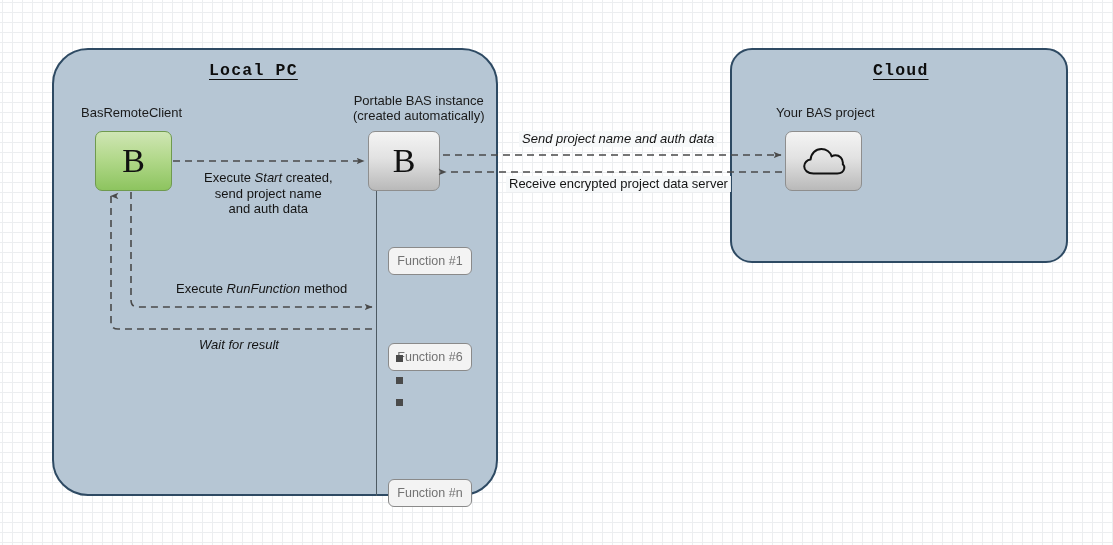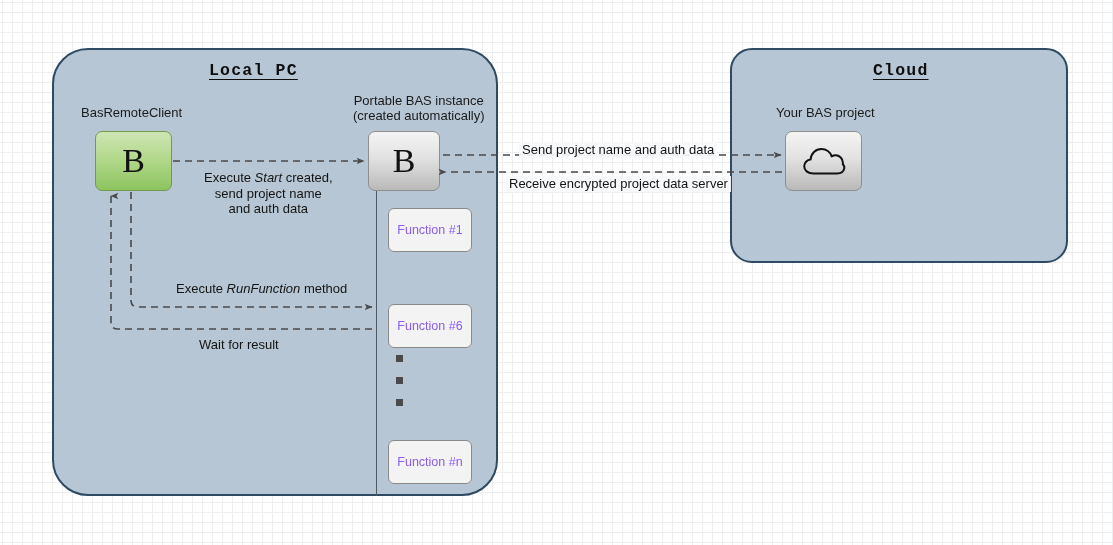--- a/index.html
+++ b/index.html
@@ -101,31 +101,32 @@
     font-size: 34px;
     line-height: 34px;
     color: #111;
   }
 
   
   .function-box {
     position: absolute;
     left: 388px;
     width: 84px;
-    height: 44px;
+    height: 28px;
     box-sizing: border-box;
     border: 1px solid #8a8a8a;
     border-radius: 6px;
     background: #f3f3f3;
     display: flex;
     align-items: center;
     justify-content: center;
     font-size: 12.5px;
-    color: #8b5cf6;
-    white-space: nowrap;
+    color: #737373;
+    white-space: nowrap;
+    margin-top: 39px;
   }
 
   
   #function-divider {
     position: absolute;
     left: 376px;
     top: 191px;
     width: 1px;
     height: 305px;
     background: #4d5a63;
@@ -161,22 +162,22 @@
     text-align: center;
   }
   .edge-label.boxed {
     background: rgba(246,248,250,0.92);
     padding: 0 3px;
   }
   .edge-label i { font-style: italic; }
 
   #label-execute-start { left: 204px; top: 170px; text-align: center; }
   #label-run-function  { left: 176px; top: 281px; }
-  #label-wait-result   { left: 199px; top: 337px; }
-  #label-send-project  { left: 519px; top: 142px; }
+  #label-wait-result   { left: 199px; top: 337px; font-style: italic; }
+  #label-send-project  { left: 519px; top: 131px; font-style: italic; }
   #label-receive-proj  { left: 506px; top: 176px; }
 </style>
 </head>
 <body>
 
 <div id="canvas">
 
   <div class="container-box" id="local-pc-box"></div>
   <div class="container-title" id="local-pc-title">Local PC</div>
 

